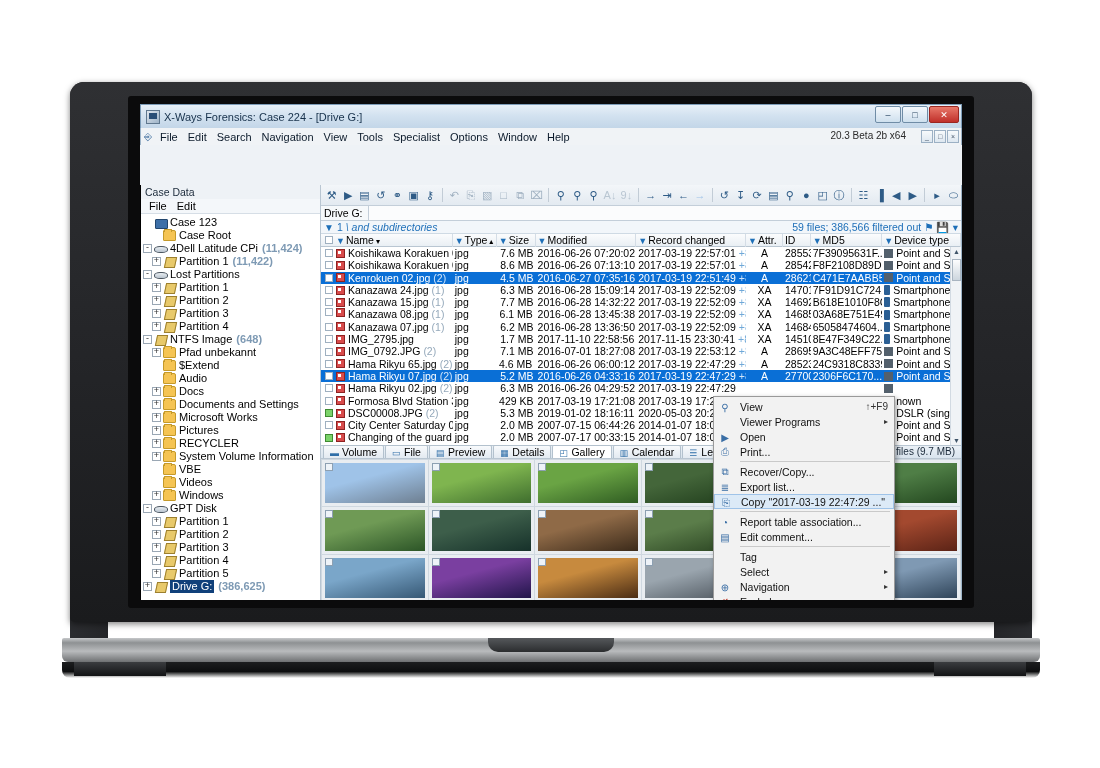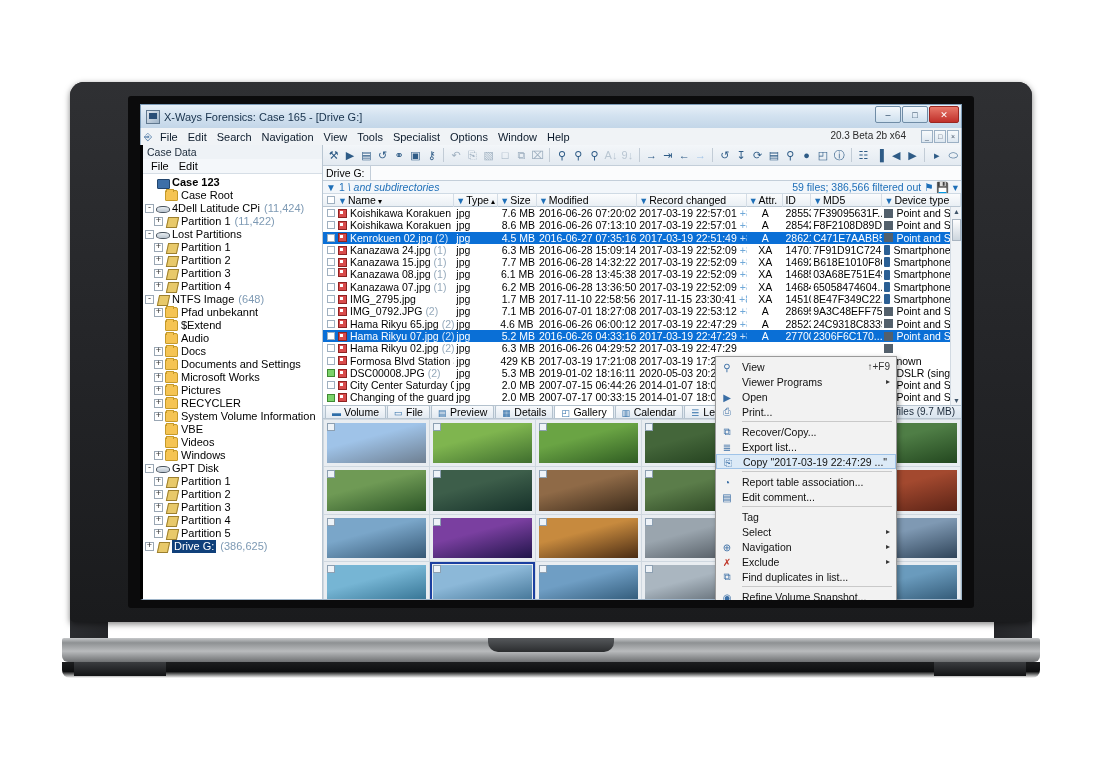--- a/index.html
+++ b/index.html
@@ -107,21 +107,21 @@
     padding: 1px 5px; font-size: 11px; color:#0b1a2b; cursor: default;
   }
   .ver-label {
     position:absolute; right:55px; top:2px; font-size:10px; color:#2a2a2a;
   }
   .mdi-btns { position:absolute; right:2px; top:2px; display:flex; gap:1px;}
   .mdi-btn { width:12px; height:13px; border:1px solid #9bb0c4; background:linear-gradient(180deg,#f7fafc,#dde7f0);
     font-size:7px; color:#44556a; display:flex; align-items:center; justify-content:center;}
 
   .body-row { display:flex; height: 455px;
-    border-left:3px solid #000000; border-right:1px solid #9eb4c8; border-bottom:1px solid #9eb4c8;}
+    border-left:1px solid #000000; border-right:1px solid #9eb4c8; border-bottom:1px solid #9eb4c8;margin-top:40px;}
 
   
   .casepanel { width: 180px; background:#fff; display:flex; flex-direction:column; border-right:1px solid #b9c6d2;}
   .cp-title { height:14px; background:#eef2f6; font-size:10.5px; padding:1px 4px; color:#1b2a3a;}
   .cp-menu { height:15px; background:#f4f7fa; border-bottom:1px solid #d6dee6; display:flex; gap:2px; padding:0 4px; align-items:center;}
   .cp-menu span { font-size:11px; padding:0 4px; }
   .tree { flex:1; overflow:hidden; padding: 2px 0 0 2px; background:#fff;}
   .tnode { height:13px; display:flex; align-items:center; font-size:11px; white-space:nowrap; line-height:13px;}
   .tw { display:inline-block; width:9px; height:9px; margin-right:2px; flex:none;
         border:1px solid #9aa7b4; background:#fff; position:relative; font-size:8px; line-height:7px; text-align:center; color:#333;}
@@ -131,22 +131,22 @@
   .ico { display:inline-block; width:13px; height:11px; margin-right:3px; flex:none; position:relative;}
   .ico.folder { background:#f5c453; border:1px solid #c59a2a; border-radius:1px 2px 1px 1px;}
   .ico.folder::before{content:"";position:absolute;left:0;top:-2px;width:6px;height:2px;background:#f5c453;border:1px solid #c59a2a;border-bottom:none;border-radius:1px 1px 0 0;}
   .ico.disk { background:transparent; }
   .ico.disk::before{content:"";position:absolute;left:0;top:3px;width:12px;height:5px;border:1px solid #4a5560;border-radius:6px/3px;background:linear-gradient(180deg,#e9eef3,#b9c4ce);}
   .ico.part { background:transparent;}
   .ico.part::before{content:"";position:absolute;left:2px;top:1px;width:9px;height:9px;background:#e8c96a;border:1px solid #9c7f2e;transform:skewX(-12deg);}
   .ico.case { background:transparent;}
   .ico.case::before{content:"";position:absolute;left:1px;top:2px;width:11px;height:8px;background:#3d6fa8;border:1px solid #22466e;border-radius:1px;}
   .tlabel { color:#000; }
-  .tcount { color:#7e9ab4; margin-left:4px; }
-  .tnode.bold .tlabel { font-weight:bold; }
+  .tcount { color:#7e9ab4; margin-left:4px;font-weight:bold; }
+  .tnode.bold .tlabel { font-weight:normal; }
   .tnode .sel { background:#10407a; color:#fff; padding:0 2px; }
 
   
   .mainpane { flex:1; display:flex; flex-direction:column; background:#eef2f6; position:relative; min-width:0;}
   .toolbar {
     height:21px; background:linear-gradient(180deg,#f3f6f9,#e3eaf1);
     border-bottom:1px solid #c3ced9; display:flex; align-items:center; padding-left:3px; gap:1px;
   }
   .tbi { width:17px; height:17px; display:inline-flex; align-items:center; justify-content:center; font-size:11px; color:#2e5b86;}
   .tbsep { width:1px; height:14px; background:#c2ccd6; margin:0 3px;}
@@ -228,21 +228,21 @@
   <div class="lid-taper-r"></div>
   <div class="lid"></div>
   <div class="lid-inner"></div>
 
   <div class="screen">
 
     <div id="app">
 
       <div class="titlebar">
         <span class="tb-icon"></span>
-        <span class="tb-title">X-Ways Forensics: Case 165 - [Drive G:]</span>
+        <span class="tb-title">X-Ways Forensics: Case 224 - [Drive G:]</span>
         <div class="win-btns">
           <div class="win-btn">–</div>
           <div class="win-btn">□</div>
           <div class="win-btn close">✕</div>
         </div>
       </div>
 
       <div class="menubar">
         <span class="mb-glyph">⎆</span>
         <div id="menu-items" style="display:flex">

